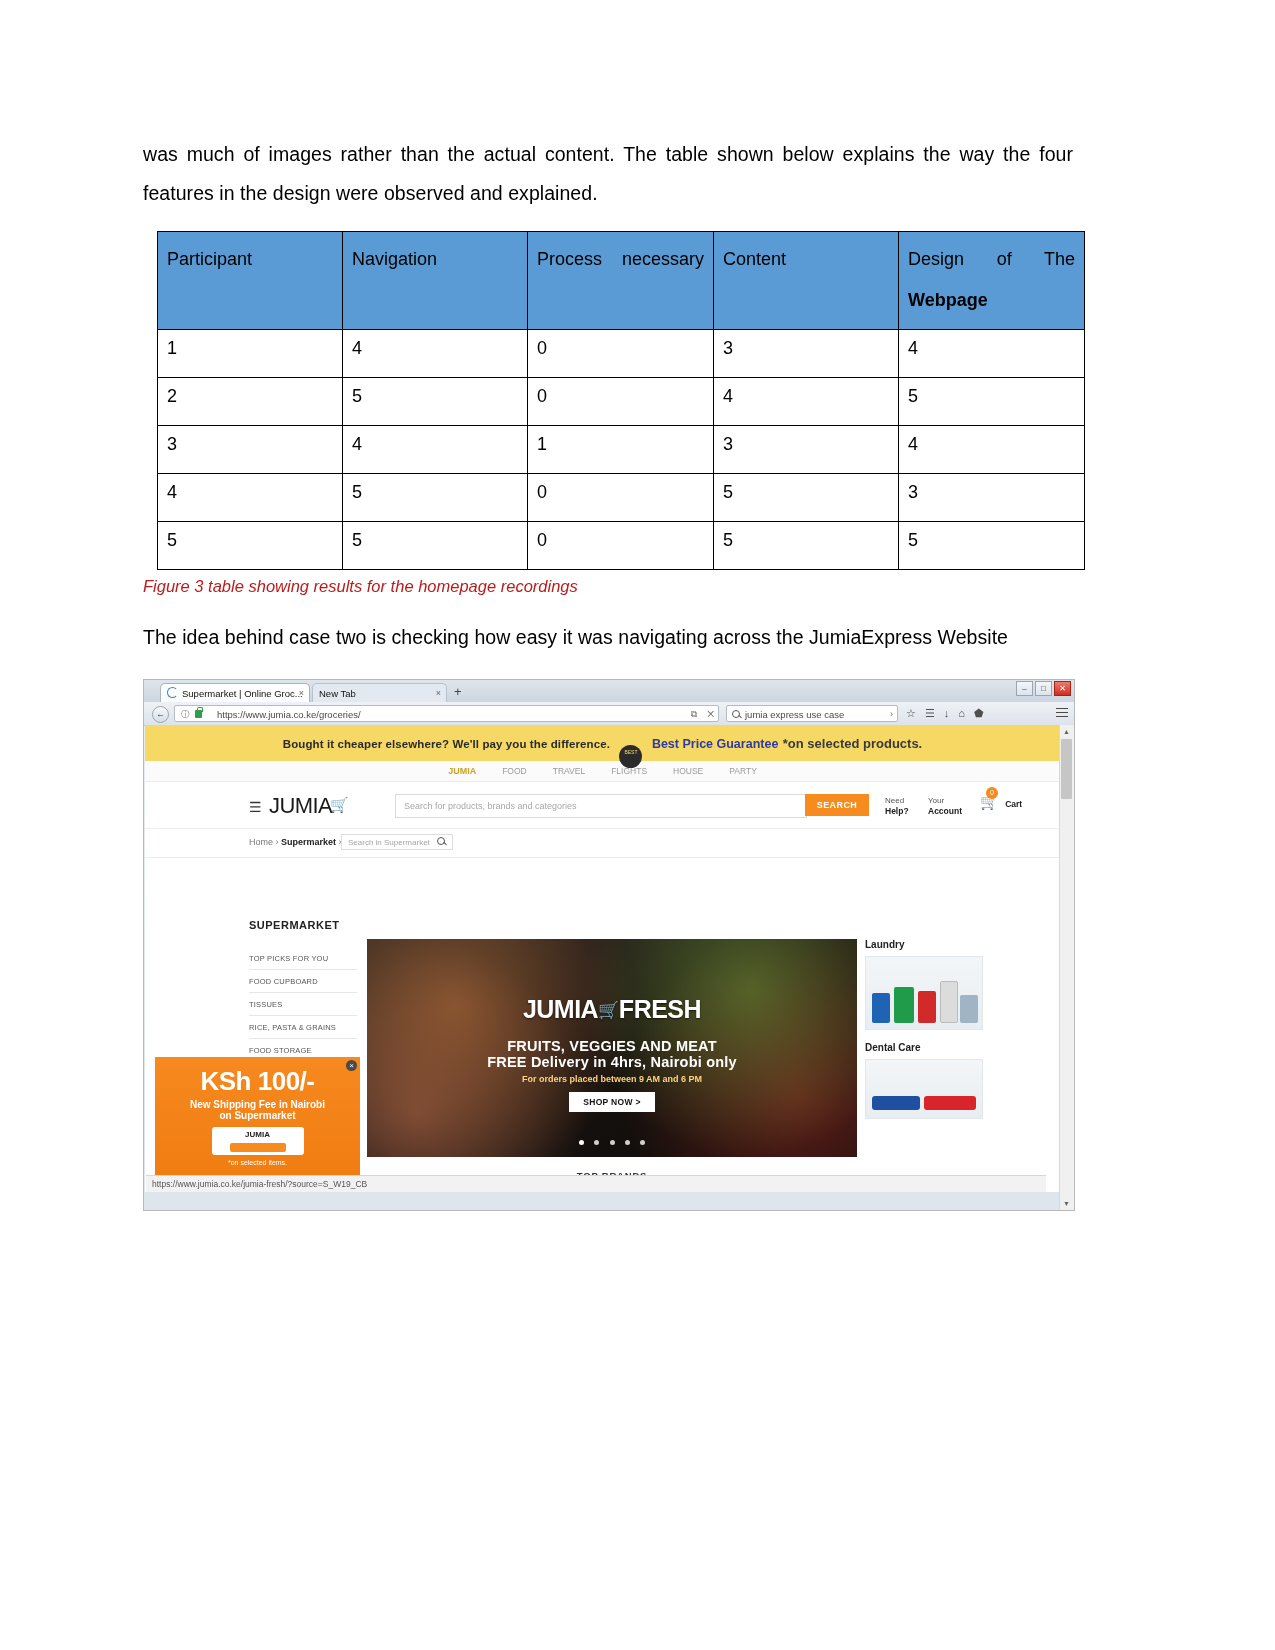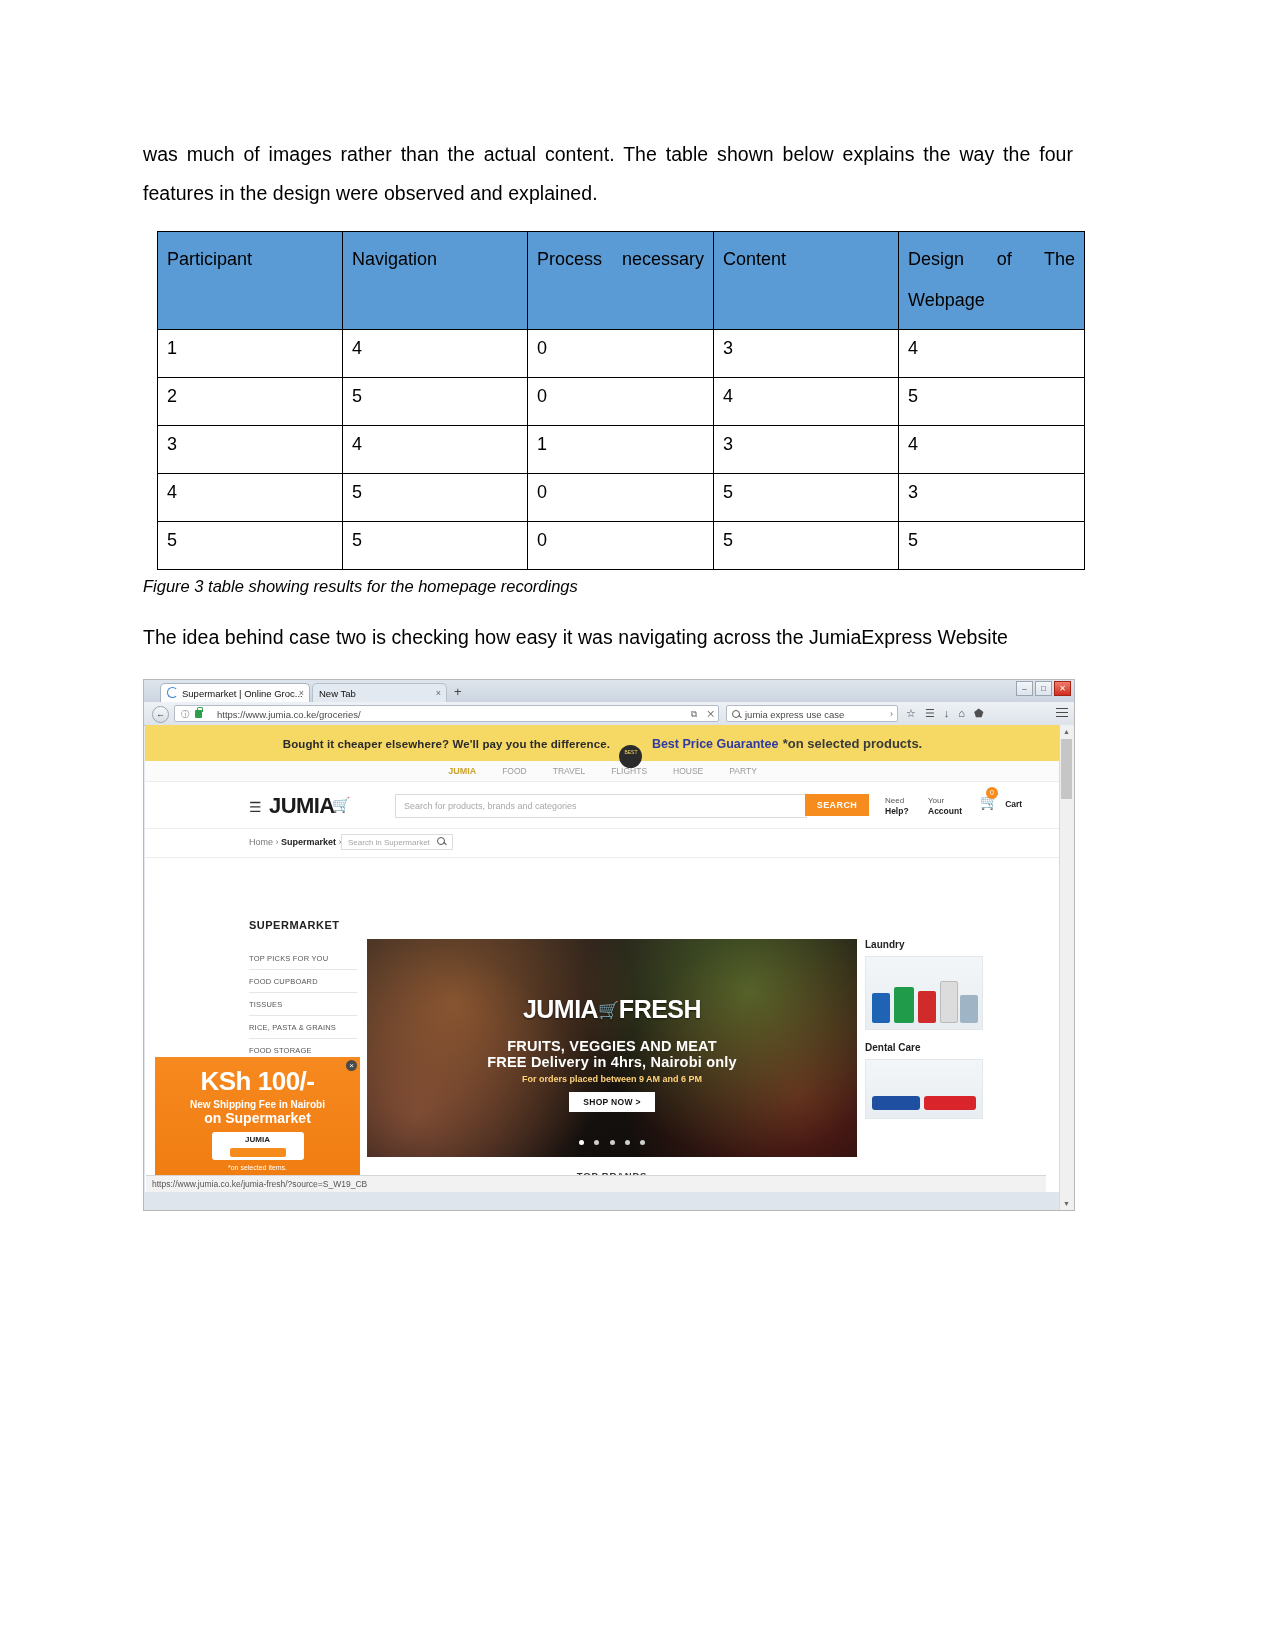--- a/index.html
+++ b/index.html
@@ -79,27 +79,28 @@
   col.c3 { width: 185px; }
   col.c4 { width: 186px; }
 
   .hdr-just {
     text-align: justify;
     text-align-last: justify;
   }
   .hdr-plain {
     text-align: right;
     text-align-last: left;
+    font-weight: bold;
   }
 
   
   .caption {
     font-size: 16.5px;
     font-style: italic;
-    color: #000000;
+    color: #b91c1c;
     margin: 4px 0 14px 0;
     line-height: 24px;
   }
 
   
   h2.case-heading {
     font-size: 29px;
     font-weight: normal;
     color: #2e74b5;
     margin: 34px 0 14px 0;
@@ -353,21 +354,21 @@
     border-bottom: 1px solid #eee;
   }
   .burger2 {
     position:absolute; left:104px; top:17px;
     font-size: 14px; color:#333;
   }
   .jumia-logo {
     position: absolute;
     left: 124px; top: 11px;
     font-size: 22px;
-    font-weight: bold;
+    font-weight: normal;
     color: #1b1b1b;
     letter-spacing: -0.6px;
   }
   .cart-glyph {
     display:inline-block;
     color:#f68b1e;
     font-size:15px;
     vertical-align: 3px;
     margin-left: -2px;
   }
@@ -603,21 +604,21 @@
     font-size: 8px;
     line-height: 11px;
   }
   .promo-ksh {
     margin-top: 9px;
     font-size: 26px;
     font-weight: bold;
     letter-spacing: -0.5px;
   }
   .promo-l2 { font-size: 10px; font-weight: bold; margin-top: 2px;}
-  .promo-l3 { font-size: 14px; font-weight: bold;}
+  .promo-l3 { font-size: 10px; font-weight: bold;}
   .promo-truck {
     margin: 6px auto 0 auto;
     width: 92px; height: 28px;
     background: #fff;
     border-radius: 3px;
     position: relative;
   }
   .promo-truck span {
     position:absolute; left:0; right:0; top:3px;
     font-size: 8px; font-weight: bold; color:#222;

